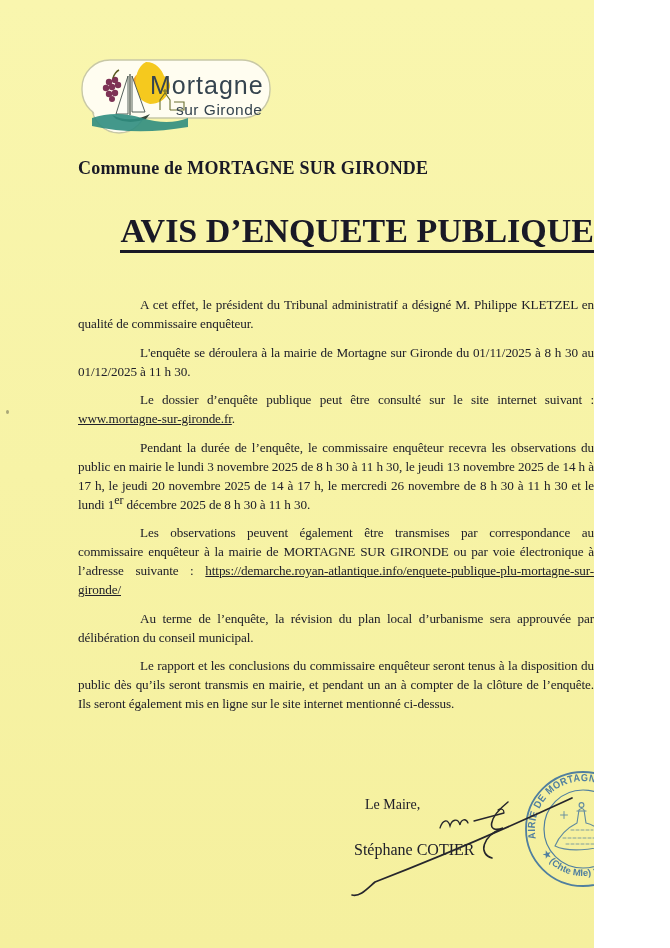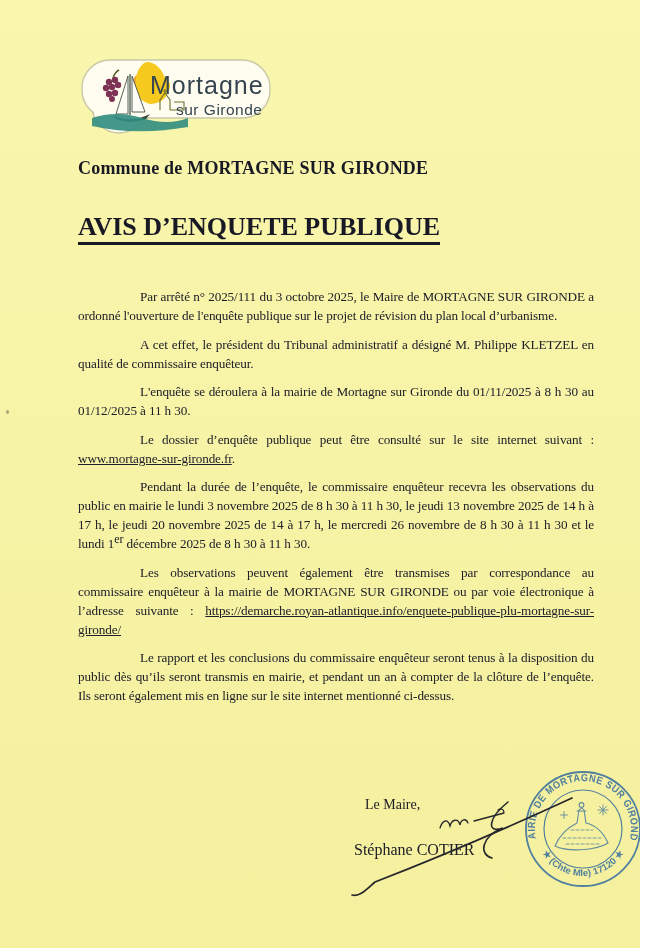--- a/index.html
+++ b/index.html
@@ -1,25 +1,25 @@
 <!DOCTYPE html>
 <html style="--page-bg: #f9f6ae; --page-bg-2: #f5f09e; --ink: #20202a; --stamp-blue: #44779f; --logo-text: #35444f; --signature-ink: #26262c;"><head>
 <meta charset="utf-8">
 <style>
   html,body { margin:0; padding:0; }
   .page {
-    position:relative; width:640px; height:948px; overflow:hidden;
+    position:relative; width:594px; height:948px; overflow:hidden;
     background: linear-gradient(180deg, var(--page-bg,#f9f6ae) 0%, var(--page-bg-2,#f5f09e) 100%);
     font-family:"Liberation Serif", serif;
     color: var(--ink,#20202a);
   }
   .logo-wrap { position:absolute; left:76px; top:52px; width:200px; height:84px; }
   .content { position:absolute; left:78px; top:158px; width:516px; }
   h1.commune { margin:0; font-size:18px; font-weight:bold; letter-spacing:0.2px; color:#191926; }
-  h2.avis { margin:33px 0 0 0; font-size:26px; font-weight:bold; text-align:left; color:#191926; }
+  h2.avis { margin:33px 0 0 0; font-size:34px; font-weight:bold; text-align:right; color:#191926; }
   h2.avis span.u { border-bottom:3px solid currentColor; padding-bottom:1px; }
   .body-text { margin-top:45px; }
   p.para {
     margin:0 0 9.5px 0; font-size:13.2px; line-height:19px;
     text-align:justify; text-indent:62px; letter-spacing:-0.12px;
   }
   a.doc-link { color:inherit; overflow-wrap:anywhere;margin-top:24px; }
   p.para sup { font-size:12px; line-height:0; }
   .sig-role { position:absolute; left:365px; top:797px; font-size:14px; }
   .sig-name { position:absolute; left:354px; top:841px; font-size:16px; }
@@ -76,26 +76,26 @@
       <text x="100" y="63" font-size="15.5" class="logo-title" fill="#35444f" letter-spacing="0.5">sur Gironde</text>
     </svg>
   </div>
 
   <div class="content">
     <h1 class="commune">Commune de MORTAGNE SUR GIRONDE</h1>
     <h2 class="avis">
       <span class="u">AVIS D’ENQUETE PUBLIQUE</span>
     </h2>
     <div class="body-text" id="notice-body">
-        <p class="para"><span>Par arrêté n° 2025/111 du 3 octobre 2025, le Maire de MORTAGNE SUR GIRONDE a ordonné l'ouverture de l'enquête publique sur le projet de révision du plan local d’urbanisme.</span></p>
         <p class="para"><span>A cet effet, le président du Tribunal administratif a désigné M. Philippe KLETZEL en qualité de commissaire enquêteur.</span></p>
         <p class="para"><span>L'enquête se déroulera à la mairie de Mortagne sur Gironde du 01/11/2025 à 8 h 30 au 01/12/2025 à 11 h 30.</span></p>
         <p class="para"><span>Le dossier d’enquête publique peut être consulté sur le site internet suivant : </span><a href="#" class="doc-link">www.mortagne-sur-gironde.fr</a><span>.</span></p>
         <p class="para"><span>Pendant la durée de l’enquête, le commissaire enquêteur recevra les observations du public en mairie le lundi 3 novembre 2025 de 8 h 30 à 11 h 30, le jeudi 13 novembre 2025 de 14 h à 17 h, le jeudi 20 novembre 2025 de 14 à 17 h, le mercredi 26 novembre de 8 h 30 à 11 h 30 et le lundi 1</span><sup>er</sup><span> décembre 2025 de 8 h 30 à 11 h 30.</span></p>
         <p class="para"><span>Les observations peuvent également être transmises par correspondance au commissaire enquêteur à la mairie de MORTAGNE SUR GIRONDE ou par voie électronique à l’adresse suivante : </span><a href="#" class="doc-link">https://demarche.royan-atlantique.info/enquete-publique-plu-mortagne-sur-gironde/</a></p>
+        <p class="para"><span>Au terme de l’enquête, la révision du plan local d’urbanisme sera approuvée par délibération du conseil municipal.</span></p>
         <p class="para"><span>Le rapport et les conclusions du commissaire enquêteur seront tenus à la disposition du public dès qu’ils seront transmis en mairie, et pendant un an à compter de la clôture de l’enquête. Ils seront également mis en ligne sur le site internet mentionné ci-dessus.</span></p>
       </div>
   </div>
 
   <div class="sig-role">Le Maire,</div>
   <div class="sig-name">Stéphane COTIER</div>
 
   <svg class="stamp" width="128" height="128" viewBox="0 0 128 128">
     <defs>
       <path id="arcTop" d="M 17.6 75.4 A 48 48 0 1 1 110.4 75.4" fill="none"></path>

